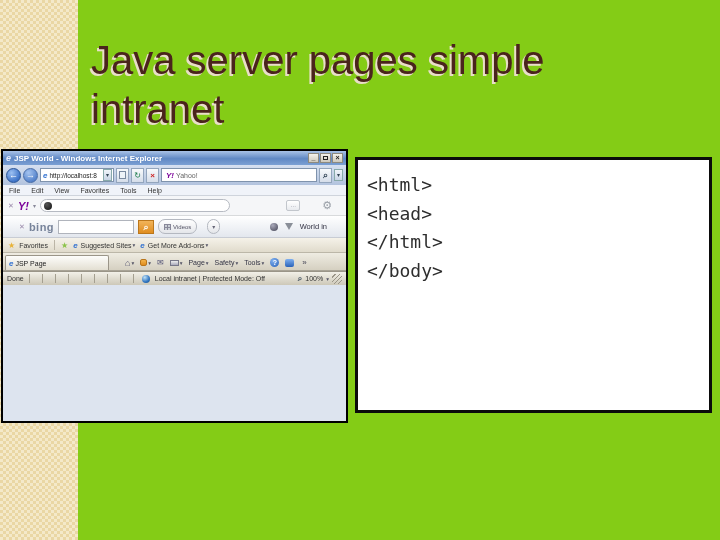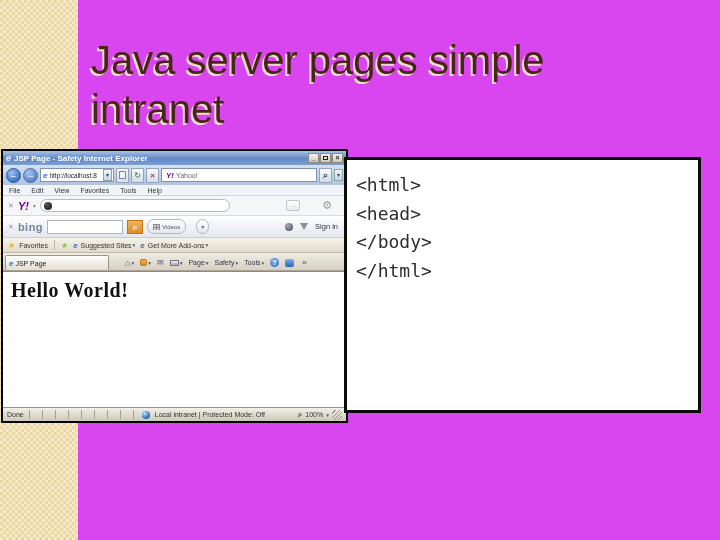--- a/index.html
+++ b/index.html
@@ -1,31 +1,31 @@
 <!DOCTYPE html>
 <html><head>
 <meta charset="utf-8">
 <style>
   * { margin:0; padding:0; box-sizing:border-box; }
   html,body { width:720px; height:540px; overflow:hidden; background:#fff;
               font-family:"Liberation Sans", sans-serif; }
   .abs { position:absolute; }
 
   
-  #slide { position:relative; width:720px; height:540px; background:#d946ef; }
+  #slide { position:relative; width:720px; height:540px; background:#84cc16; }
   #side-pattern { left:0; top:0; width:78px; height:540px;
     background-color:#ead7a4;
     background-image:repeating-conic-gradient(#f4e9c9 0% 25%, rgba(0,0,0,0) 0% 50%);
     background-size:6px 6px; }
   #slide-title { left:91px; top:36px; width:600px;
     font-size:40px; line-height:49px; color:#4a241c; letter-spacing:0;
     text-shadow:-2px 2px 0 #e9dec8; font-weight:400; }
 
   
-  #code-panel { left:344px; top:157px; width:357px; height:256px;
+  #code-panel { left:355px; top:157px; width:357px; height:256px;
     background:#fff; border:3px solid #0b0b0b; padding:11px 8px 0 9px; }
   #code-panel .code-line { font-family:"DejaVu Sans Mono","Liberation Mono",monospace;
     font-size:18px; line-height:28.5px; color:#2e2e2e; white-space:pre; }
 
   
   #browser { left:1px; top:149px; width:347px; height:274px;
     border:2px solid #000; background:#dde4ef; display:flex; flex-direction:column; }
 
   .titlebar { height:14px; flex:0 0 14px; display:flex; align-items:center; padding:0 3px;
     background:linear-gradient(#a9c2e6,#6088c4 55%,#7ba0d4);
@@ -66,21 +66,21 @@
   .tb-close { color:#98a; font-size:7px; }
   .y-logo { color:#7b0099; font-weight:bold; font-style:italic; font-size:11px; }
   .y-caret { font-size:6px; color:#889; }
   .y-input { width:190px; height:13px; border:1px solid #b6bac2; border-radius:7px; background:#fff;
     display:flex; align-items:center; padding:0 3px; }
   .dark-dot { width:8px; height:8px; border-radius:50%; background:radial-gradient(circle at 35% 30%,#555,#111); }
   .mini-btn { margin-left:auto; width:14px; height:11px; border:1px solid #c2c6cc; border-radius:2px;
     background:linear-gradient(#fff,#e8eaee); font-size:6px; line-height:9px; text-align:center; color:#778; }
   .gear { margin:0 9px 0 18px; color:#9aa0a8; font-size:11px; }
 
-  .bingbar { height:22px; flex:0 0 22px; display:flex; align-items:center; gap:4px; padding:0 5px;
+  .bingbar { height:22px; flex:0 0 22px; display:flex; align-items:center; gap:4px; padding:0 16px;
     background:linear-gradient(#ffffff,#e3e7ee); border-bottom:1px solid #c8ccd4; }
   .bing-logo { color:#77839a; font-weight:bold; font-size:11px; letter-spacing:.5px; }
   .bing-input { width:76px; height:14px; border:1px solid #b0b4bc; background:#fff; }
   .bing-go { width:16px; height:14px; background:linear-gradient(#f2b45a,#e08d20);
     border:1px solid #bb771c; color:#fff; font-size:9px; line-height:12px; text-align:center; font-weight:bold; }
   .pill { height:15px; border:1px solid #b4b8c0; border-radius:7px; background:linear-gradient(#fff,#e4e6ea);
     display:flex; align-items:center; gap:2px; padding:0 5px; font-size:6px; color:#556; }
   .grid-ico { width:7px; height:6px;
     background:linear-gradient(#889 1px,transparent 1px),linear-gradient(90deg,#889 1px,transparent 1px),#cbd0d6;
     background-size:3px 3px; }
@@ -137,21 +137,21 @@
 
   <h1 id="slide-title" class="abs">
     <div>Java server pages simple</div>
     <div>intranet</div>
   </h1>
 
   <div id="browser" class="abs">
 
     <div class="titlebar">
       <span class="ie-e">e</span>
-      <span>JSP Page - Safety Internet Explorer</span>
+      <span>JSP World - Windows Internet Explorer</span>
       <span class="winbtns">
         <span>_</span>
         <span>
             <i class="maxglyph"></i>
           </span>
         <span>×</span>
       </span>
     </div>
 
     <div class="addrbar">
@@ -202,21 +202,21 @@
       <span class="bing-input"></span>
       <span class="bing-go">⌕</span>
       <span class="pill">
         <i class="grid-ico"></i>
         <span>Videos</span>
       </span>
       <span class="pill chev">▾</span>
       <span class="bing-right">
         <span class="orb"></span>
         <span class="pin"></span>
-        <span class="signin">Sign in</span>
+        <span class="signin">World in</span>
       </span>
     </div>
 
     <div class="favbar">
       <span class="star">★</span>
       <span>Favorites</span>
       <span class="fav-sep"></span>
       <span class="star add">★</span>
       <span class="fav-item">
         <span class="fav-ie">e</span>
@@ -262,38 +262,35 @@
         <span class="cmd">
           <span>Tools</span>
           <span class="caret">▾</span>
         </span>
         <span class="help-ico">?</span>
         <span class="msgr-ico"></span>
         <span class="ovf">»</span>
       </span>
     </div>
 
-    <div class="content">
-      <h2>Hello World!</h2>
-    </div>
 
     <div class="statusbar">
       <span>Done</span>
       <span class="ticks"></span>
       <span class="globe"></span>
       <span>Local intranet | Protected Mode: Off</span>
       <span class="sb-right">
         <span class="sb-mag">⌕</span>
         <span>100%</span>
         <span class="caret">▾</span>
         <span class="grip"></span>
       </span>
     </div>
   </div>
 
   <div id="code-panel" class="abs">
     <div class="code-line">&lt;html&gt;</div>
     <div class="code-line">&lt;head&gt;</div>
+    <div class="code-line">&lt;/html&gt;</div>
     <div class="code-line">&lt;/body&gt;</div>
-    <div class="code-line">&lt;/html&gt;</div>
   </div>
 
 </div>
 
 </body></html>

